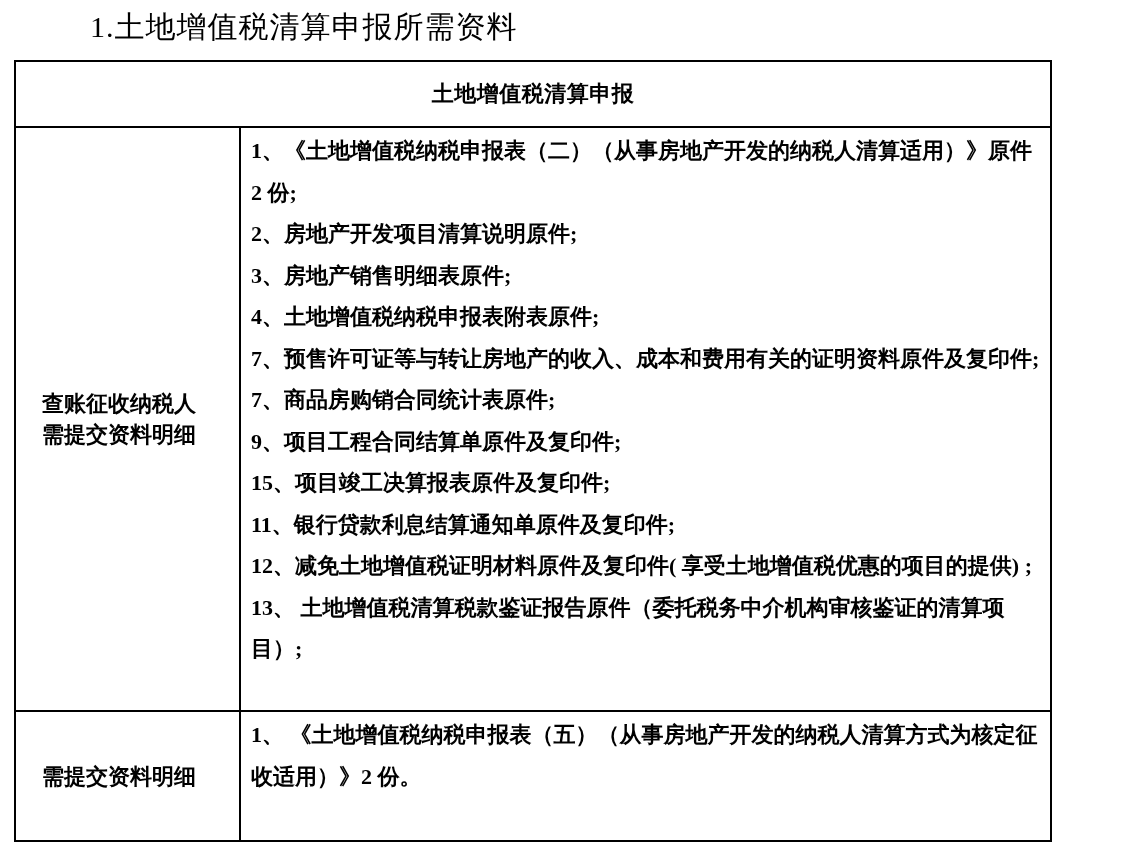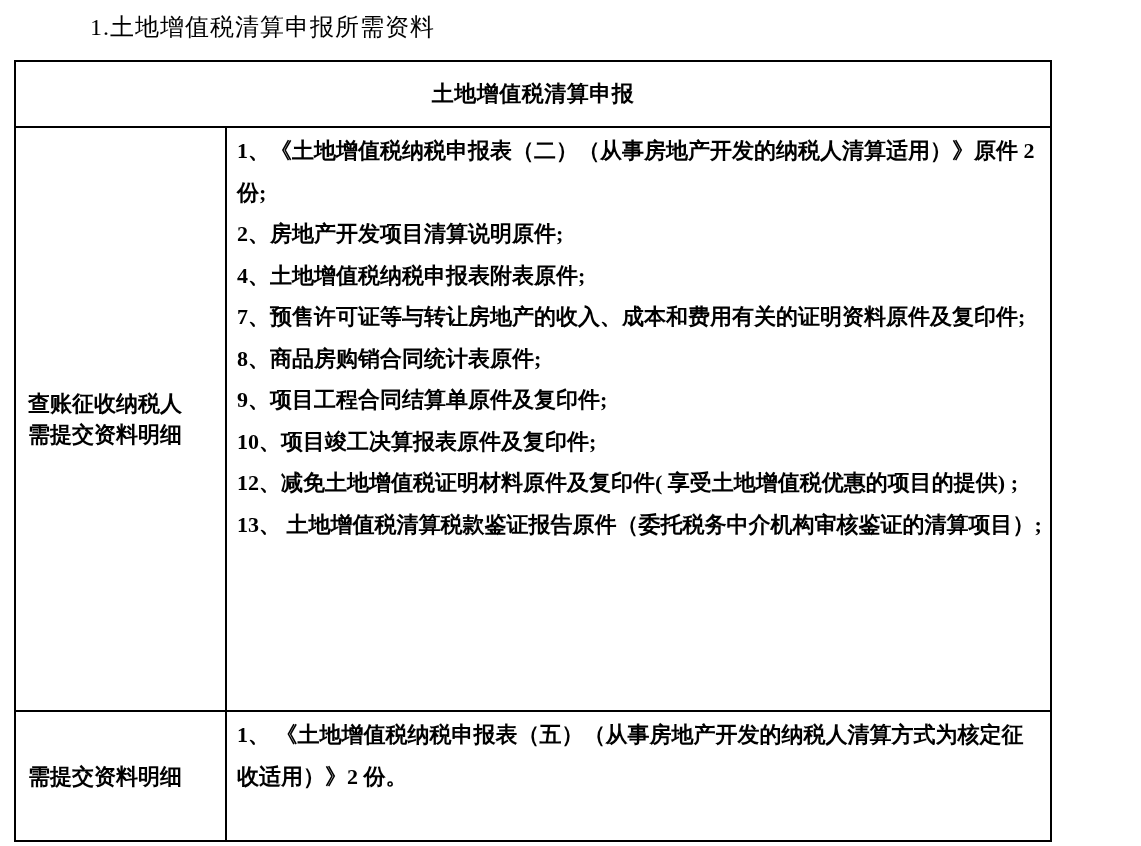--- a/index.html
+++ b/index.html
@@ -3,39 +3,39 @@
 <meta charset="utf-8">
 <style>
   html,body{margin:0;padding:0;background:#ffffff;}
   body{
     width:1141px;height:846px;position:relative;overflow:hidden;
     font-family:"Liberation Serif","DejaVu Serif",serif;
     color:#000000;
   }
   .doc-title{
     position:absolute;left:90px;top:0;
-    font-size:24px;line-height:54px;font-weight:400;
+    font-size:30px;line-height:54px;font-weight:400;
     letter-spacing:1px;white-space:nowrap;
   }
   .req-table{
     position:absolute;left:14px;top:60px;
     width:1038px;height:782px;
     border:2px solid #000;box-sizing:border-box;
     display:flex;flex-direction:column;font-weight:bold;
   }
   .table-header{
     height:64px;border-bottom:2px solid #000;flex:0 0 auto;
     display:flex;align-items:center;justify-content:center;
     font-size:22px;letter-spacing:0.5px;
   }
   .t-row{display:flex;flex:0 0 auto;}
   .t-row.row-1{height:584px;border-bottom:2px solid #000;box-sizing:border-box;}
   .t-row.row-2{flex:1 1 auto;}
   .row-label{
-    width:197px;padding-left:12px;flex:0 0 auto;
+    width:197px;padding-left:26px;flex:0 0 auto;
     border-right:2px solid #000;
     display:flex;flex-direction:column;justify-content:center;
     font-size:22px;line-height:31px;
   }
   .row-items{
     flex:1 1 auto;min-width:0;
     padding:2px 6px 0 10px;
     font-size:22px;line-height:41.5px;
   }
   .item{white-space:normal;}
@@ -50,25 +50,27 @@
   <div class="table-header">土地增值税清算申报</div>
 
   <div class="t-row row-1">
     <div class="row-label">
       <span>查账征收纳税人</span>
       <span>需提交资料明细</span>
     </div>
     <div class="row-items">
       <div class="item">1、《土地增值税纳税申报表（二）（从事房地产开发的纳税人清算适用）》原件 2 份;</div>
       <div class="item">2、房地产开发项目清算说明原件;</div>
+      <div class="item">3、房地产销售明细表原件;</div>
       <div class="item">4、土地增值税纳税申报表附表原件;</div>
       <div class="item">7、预售许可证等与转让房地产的收入、成本和费用有关的证明资料原件及复印件;</div>
-      <div class="item">8、商品房购销合同统计表原件;</div>
+      <div class="item">7、商品房购销合同统计表原件;</div>
       <div class="item">9、项目工程合同结算单原件及复印件;</div>
-      <div class="item">10、项目竣工决算报表原件及复印件;</div>
+      <div class="item">15、项目竣工决算报表原件及复印件;</div>
+      <div class="item">11、银行贷款利息结算通知单原件及复印件;</div>
       <div class="item">12、减免土地增值税证明材料原件及复印件( 享受土地增值税优惠的项目的提供) ;</div>
       <div class="item">13、 土地增值税清算税款鉴证报告原件（委托税务中介机构审核鉴证的清算项目）;</div>
     </div>
   </div>
 
   <div class="t-row row-2">
     <div class="row-label">
       <span>需提交资料明细</span>
     </div>
     <div class="row-items">

